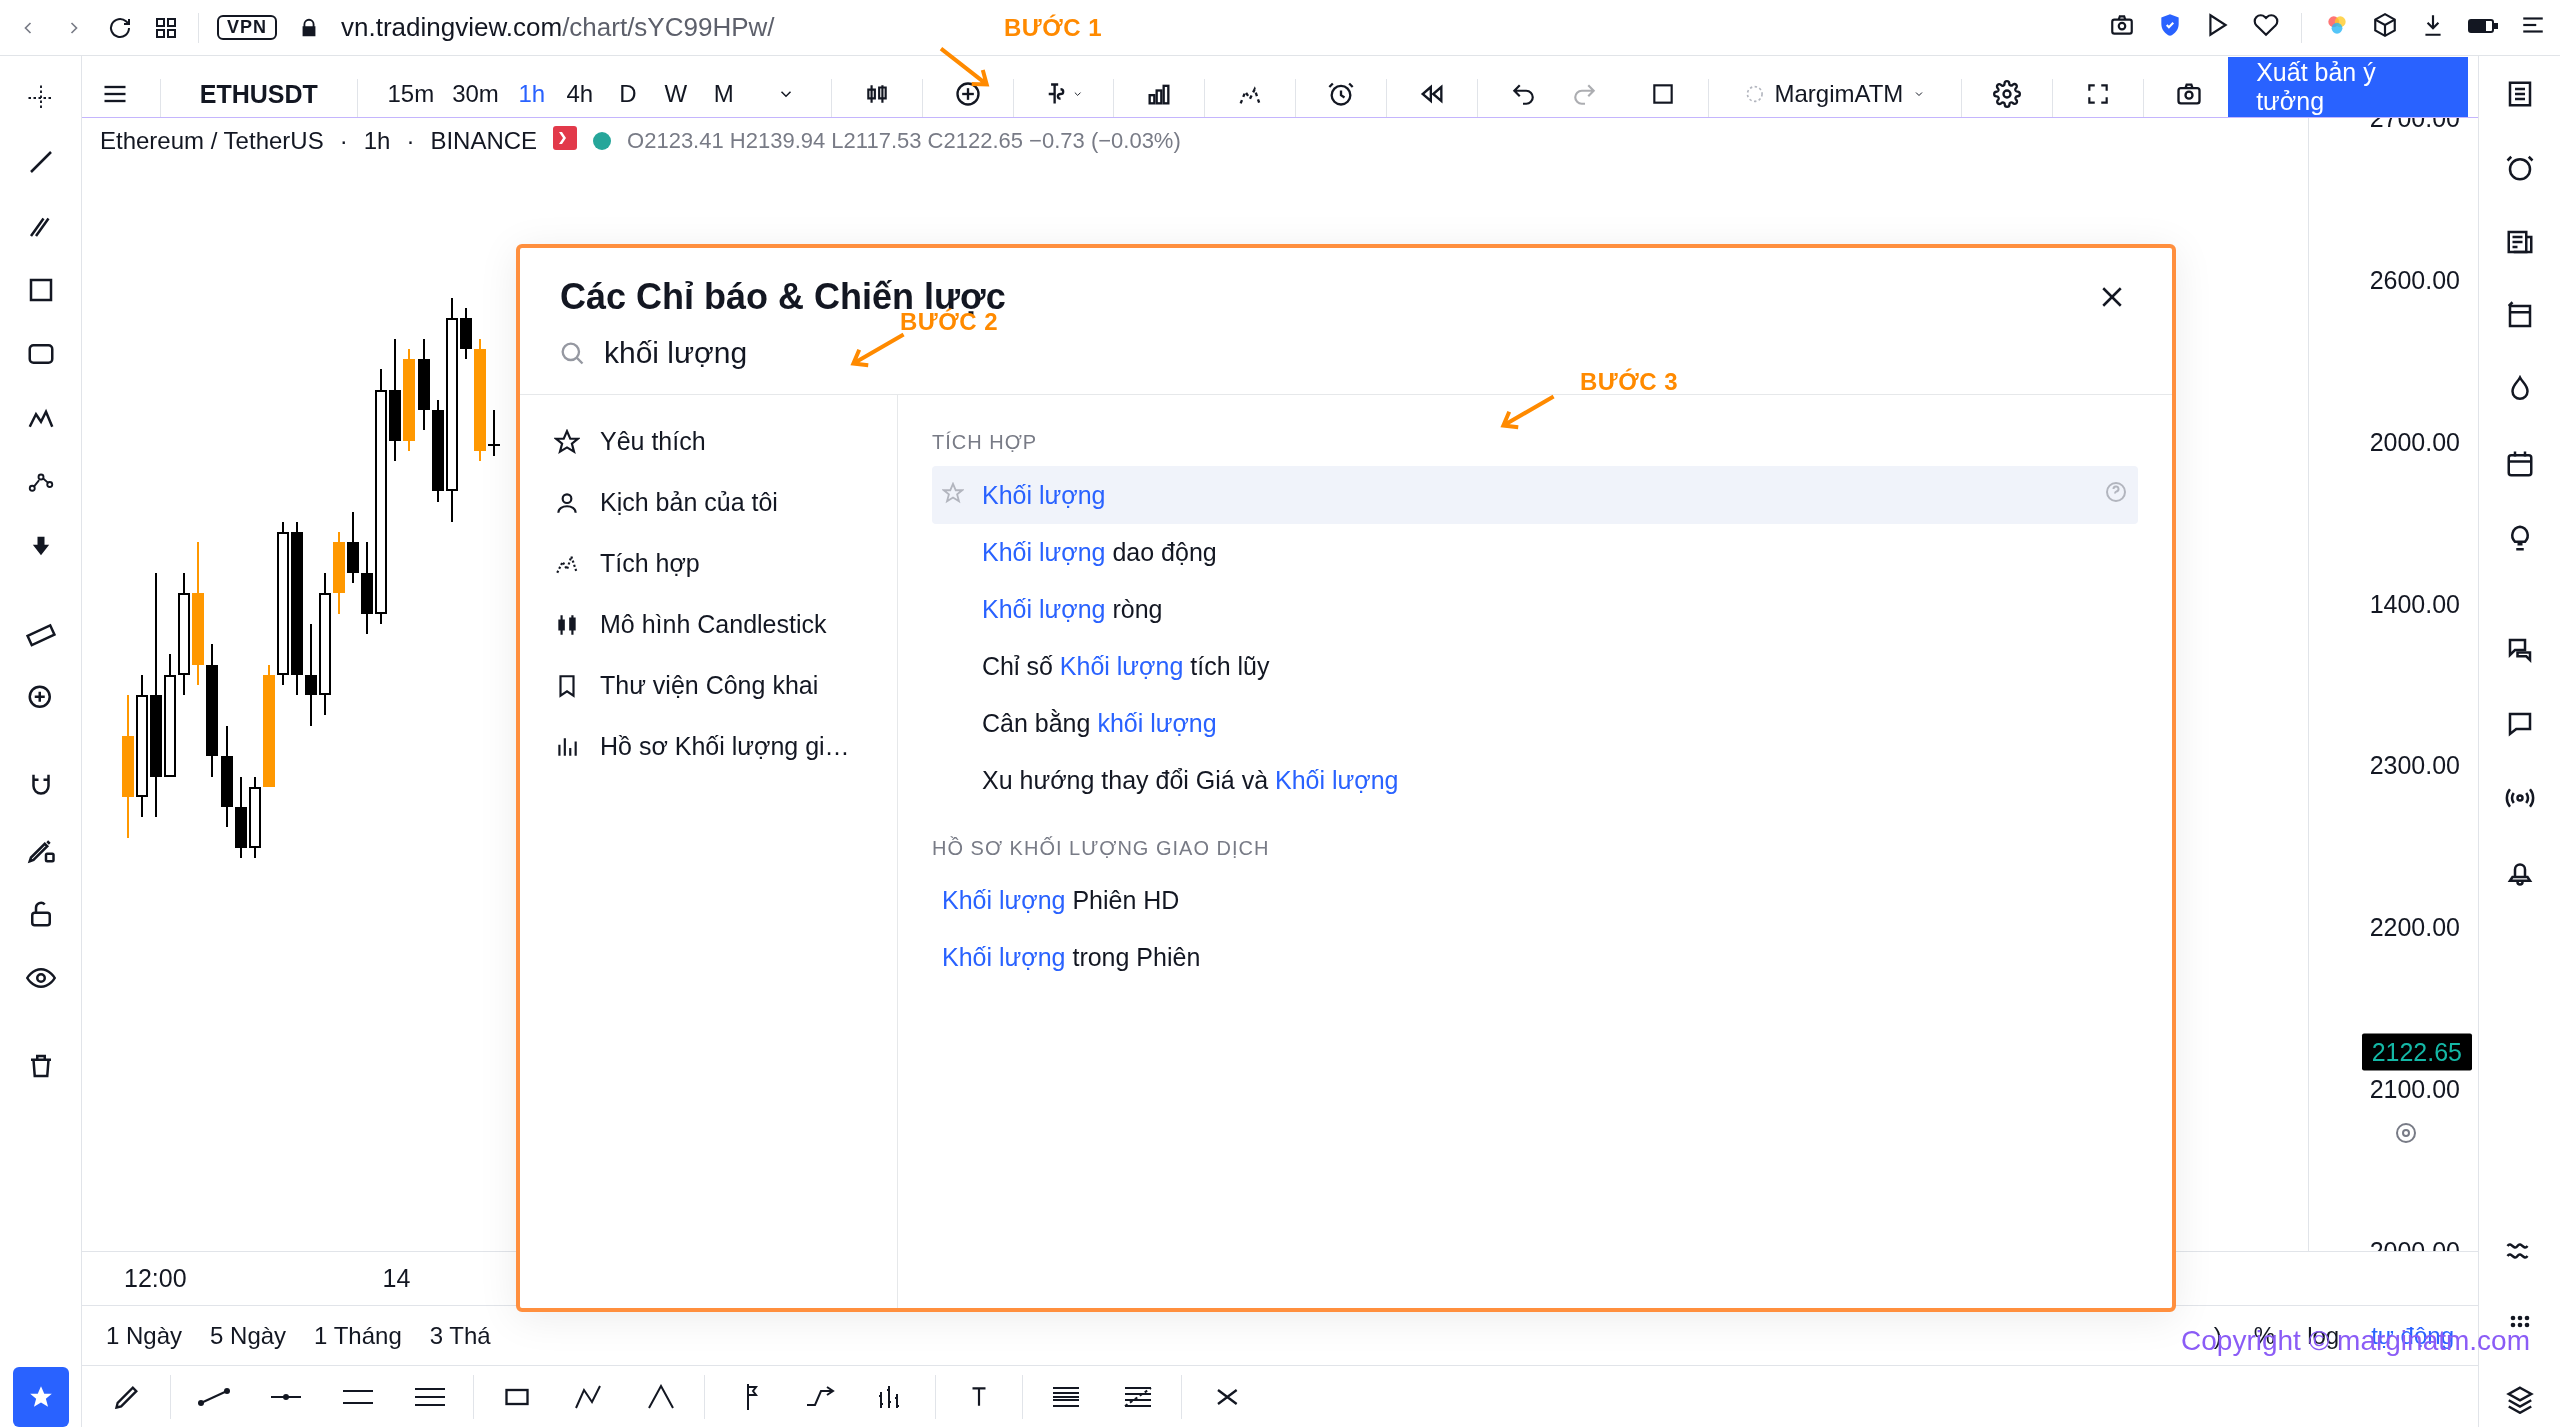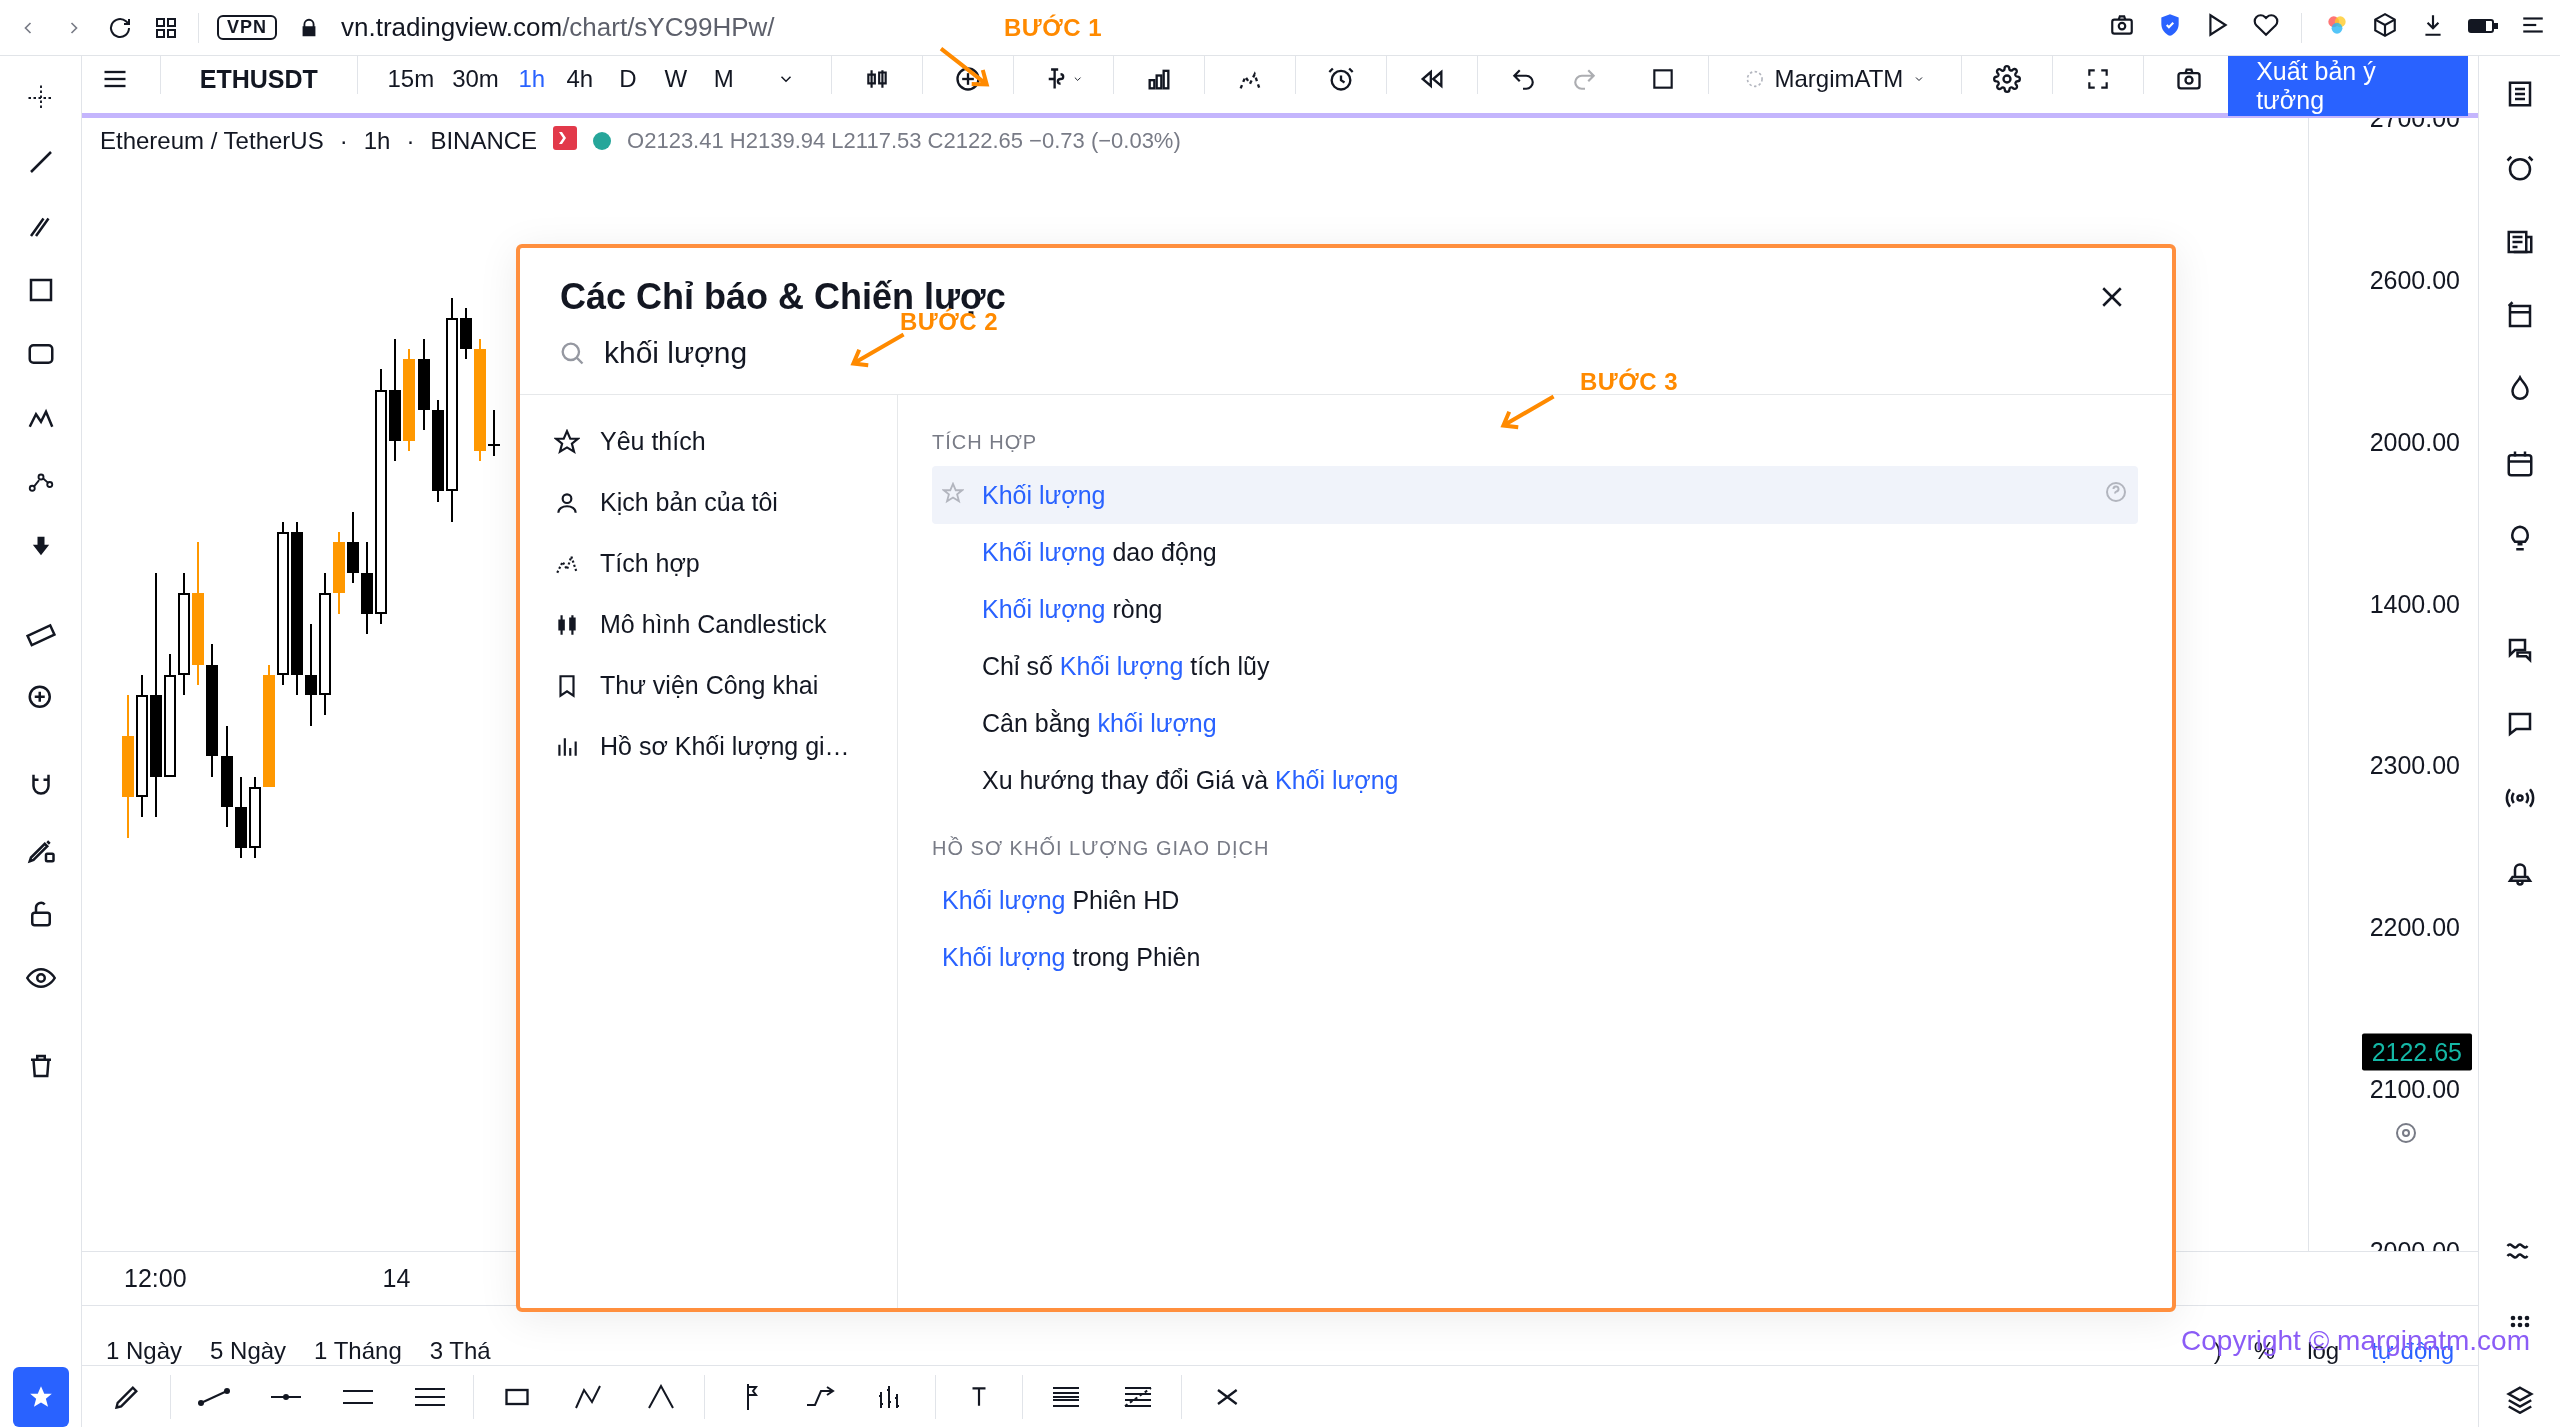--- a/index.html
+++ b/index.html
@@ -26,41 +26,41 @@
   .left-tools .tbtn{width:56px;height:60px;display:flex;align-items:center;justify-content:center;border-radius:6px;cursor:pointer}
   .left-tools .spacer{flex:1}
   .star-blue{background:#2962ff;color:#fff;border-radius:4px}
 
   .right-tools{width:82px;border-left:1px solid #e1e4e9;display:flex;flex-direction:column;align-items:center;padding-top:10px;gap:18px;color:#131722}
   .right-tools .tbtn{width:56px;height:56px;display:flex;align-items:center;justify-content:center;border-radius:6px;cursor:pointer}
 
   .center{flex:1;display:flex;flex-direction:column;position:relative}
 
   
-  .top-toolbar{display:flex;align-items:flex-start;height:62px;border-bottom:5px solid #c4b5fd;padding:0 10px;gap:16px;position:relative;font-size:24px;color:#131722}
+  .top-toolbar{display:flex;align-items:flex-end;height:62px;border-bottom:1px solid #c4b5fd;padding:0 10px;gap:16px;position:relative;font-size:24px;color:#131722}
   .top-toolbar .group{display:flex;align-items:center;gap:2px}
   .top-toolbar .tbtn{min-width:46px;height:46px;padding:0 8px;display:flex;align-items:center;justify-content:center;border-radius:6px;cursor:pointer;color:#131722;font-weight:500}
   .top-toolbar .tbtn.sel{color:#2962ff}
   .top-toolbar .sym{font-weight:700;font-size:25px;padding:0 20px}
   .top-toolbar .divider{width:1px;height:38px;background:#e1e4e9;margin:0 6px}
   .publish{background:#2962ff;color:#fff;height:60px;padding:0 28px;display:flex;align-items:center;font-size:25px;font-weight:500;border-radius:0 0 0 0;cursor:pointer}
 
   
   .chart-wrap{flex:1;display:flex;position:relative;overflow:hidden}
   .chart-main{flex:1;position:relative;background:#fff}
   .legend{position:absolute;top:8px;left:18px;font-size:24px;color:#131722;display:flex;align-items:center;gap:16px;z-index:2}
   .legend .dot{width:18px;height:18px;border-radius:50%}
   .legend .ohlc{color:#787b86;font-size:22px}
   .price-axis{width:170px;border-left:1px solid #e1e4e9;position:relative;font-size:25px;color:#131722}
   .price-axis .tick{position:absolute;right:18px;transform:translateY(-50%)}
   .price-axis .current{background:#000;color:#14b8a6;padding:4px 10px;border-radius:2px;right:6px}
   .price-axis .gear{position:absolute;bottom:100px;right:60px}
 
   .time-axis{height:54px;border-top:1px solid #e1e4e9;display:flex;align-items:center;font-size:25px;color:#131722;padding-left:42px;gap:196px;position:relative}
-  .range-bar{height:60px;border-top:1px solid #e1e4e9;display:flex;align-items:flex-end;padding:0 24px;gap:32px;font-size:24px;color:#131722;position:relative}
+  .range-bar{height:60px;border-top:1px solid #e1e4e9;display:flex;align-items:center;padding:0 24px;gap:32px;font-size:24px;color:#131722;position:relative}
   .range-bar .spacer{flex:1}
   .range-bar .auto{color:#2962ff}
 
   .bottom-drawtool{height:62px;border-top:1px solid #e1e4e9;display:flex;align-items:center;gap:2px;padding:0 10px}
   .bottom-drawtool .tbtn{width:70px;height:48px;display:flex;align-items:center;justify-content:center;color:#131722;cursor:pointer}
   .bottom-drawtool .divider{width:1px;height:44px;background:#e1e4e9;margin:0 6px}
 
   
   .dialog{position:absolute;top:188px;left:516px;width:1660px;height:1068px;background:#fff;border:4px solid #ff8f3e;border-radius:6px;z-index:50;box-shadow:0 6px 40px rgba(0,0,0,.08)}
   .dialog-inner{display:flex;flex-direction:column;height:100%}

